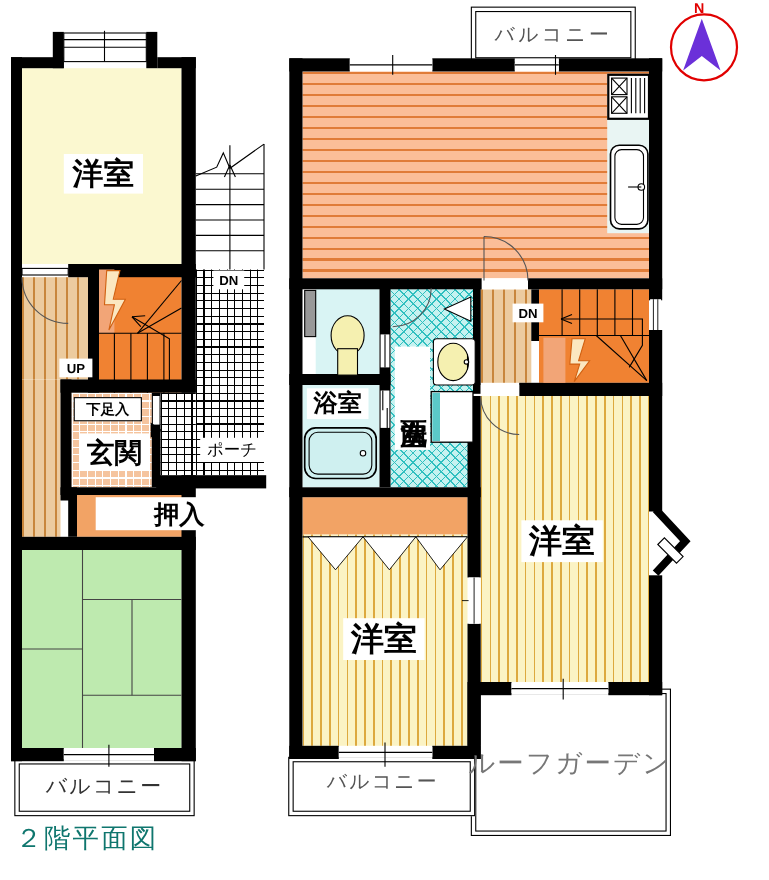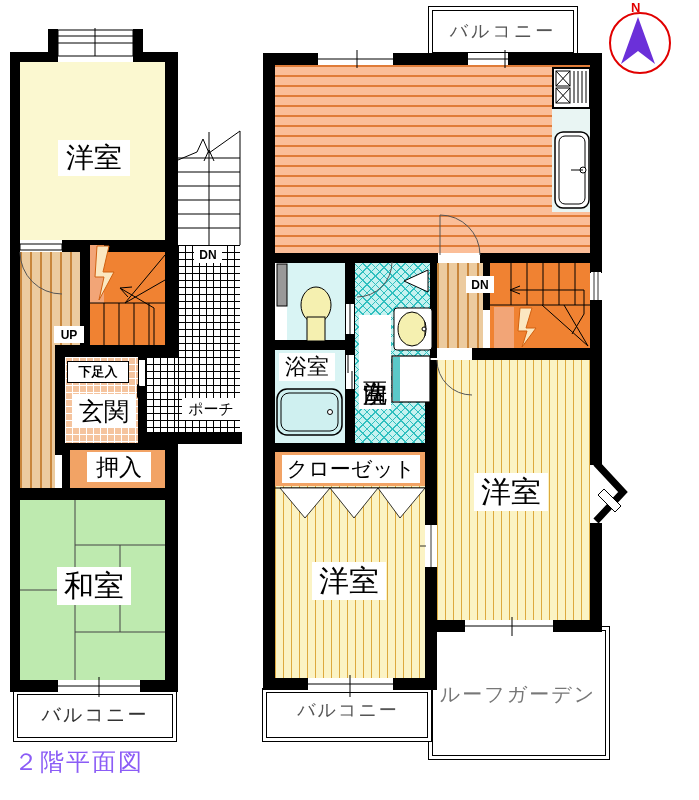--- a/index.html
+++ b/index.html
@@ -25,26 +25,26 @@
   .grid-genkan{background-color:#F5C49E;
     background-image:repeating-linear-gradient(to right,#fff 0 1px,transparent 1px 7px),
                      repeating-linear-gradient(to bottom,#fff 0 1px,transparent 1px 7px);}
   .fill-closet{background:#F2A365;}
   
   .dbox{position:absolute;border:1.5px solid #000;background:#fff;}
   .dbox::before{content:"";position:absolute;inset:3px;border:1px solid #000;}
   
   .lbl{position:absolute;background:#fff;color:#000;display:flex;align-items:center;
        justify-content:center;white-space:nowrap;}
-  .room-lbl{font-weight:normal;font-size:28px;}
+  .room-lbl{font-weight:bold;font-size:28px;}
   .small-lbl{font-weight:bold;font-size:12px;}
   .box-lbl{border:1px solid #000;font-weight:bold;font-size:13px;}
   .gray-lbl{position:absolute;color:#555;display:flex;align-items:center;justify-content:center;
             background:transparent;white-space:nowrap;text-align:right;}
-  .title-lbl{position:absolute;color:#8b5cf6;font-size:24px;letter-spacing:2px;white-space:nowrap;}
+  .title-lbl{position:absolute;color:#0f766e;font-size:24px;letter-spacing:2px;white-space:nowrap;}
   .vert{writing-mode:vertical-rl;text-orientation:upright;}
   #lines{position:absolute;left:0;top:0;pointer-events:none;}
   .compass-circle{position:absolute;border:2.5px solid #E10000;border-radius:50%;}
   .compass-n{position:absolute;color:#E10000;font-weight:bold;font-size:13px;}
 </style>
 </head>
 <body>
 
 <div id="canvas">
 
@@ -316,31 +316,29 @@
 
     <polygon points="638,17 621,64 638,51 655,64" fill="#6B30D9"></polygon>
   </svg>
 
   <div class="lbl room-lbl" style="left:58px;top:140px;width:72px;height:36px;">洋室</div>
   <div class="lbl small-lbl" style="left:54px;top:326px;width:30px;height:17px;">UP</div>
   <div class="lbl small-lbl" style="left:194px;top:246px;width:28px;height:17px;">DN</div>
   <div class="lbl box-lbl" style="left:67px;top:361px;width:60px;height:20px;">下足入</div>
   <div class="lbl room-lbl" style="left:72px;top:394px;width:64px;height:34px;font-size:25px;">玄関</div>
   <div class="lbl" style="left:182px;top:398px;width:58px;height:22px;font-size:15px;">ポーチ</div>
-  <div class="lbl room-lbl" style="left:87px;top:452px;width:64px;height:30px;font-size:23px;">押入</div>
-  <div class="lbl room-lbl" style="left:57px;top:567px;width:74px;height:38px;font-size:30px;">和室</div>
+  <div class="lbl room-lbl" style="left:87px;top:452px;width:64px;height:30px;font-size:23px;padding-left:44px;">押入</div>
   <div class="gray-lbl" style="left:30px;top:702px;width:130px;height:26px;font-size:19px;letter-spacing:2px;color:#333;">バルコニー</div>
   <div class="title-lbl" style="left:14px;top:746px;">２階平面図</div>
 
   <div class="gray-lbl" style="left:448px;top:18px;width:110px;height:26px;font-size:18px;letter-spacing:3px;">バルコニー</div>
   <div class="lbl small-lbl" style="left:466px;top:276px;width:28px;height:17px;">DN</div>
   <div class="lbl room-lbl" style="left:279px;top:353px;width:56px;height:28px;font-size:22px;">浴室</div>
   <div class="lbl room-lbl vert" style="left:359px;top:315px;width:32px;height:94px;font-size:24px;">洗面室</div>
-  <div class="lbl room-lbl" style="left:282px;top:455px;width:138px;height:28px;font-size:21px;">クローゼット</div>
   <div class="lbl room-lbl" style="left:474px;top:473px;width:74px;height:38px;font-size:30px;">洋室</div>
   <div class="lbl room-lbl" style="left:312px;top:562px;width:74px;height:38px;font-size:30px;">洋室</div>
   <div class="gray-lbl" style="left:292px;top:698px;width:112px;height:24px;font-size:18px;letter-spacing:2px;">バルコニー</div>
-  <div class="gray-lbl" style="left:440px;top:680px;width:156px;height:28px;font-size:20px;letter-spacing:2px;color:#777;font-family:Liberation Serif, serif;">ルーフガーデン</div>
+  <div class="gray-lbl" style="left:440px;top:680px;width:156px;height:28px;font-size:24px;letter-spacing:2px;color:#777;font-family:Liberation Serif, serif;">ルーフガーデン</div>
 
   <div class="compass-circle" style="left:609px;top:12px;width:58px;height:58px;"></div>
   <div class="compass-n" style="left:631px;top:0px;">N</div>
 
 </div>
 
 </body></html>

